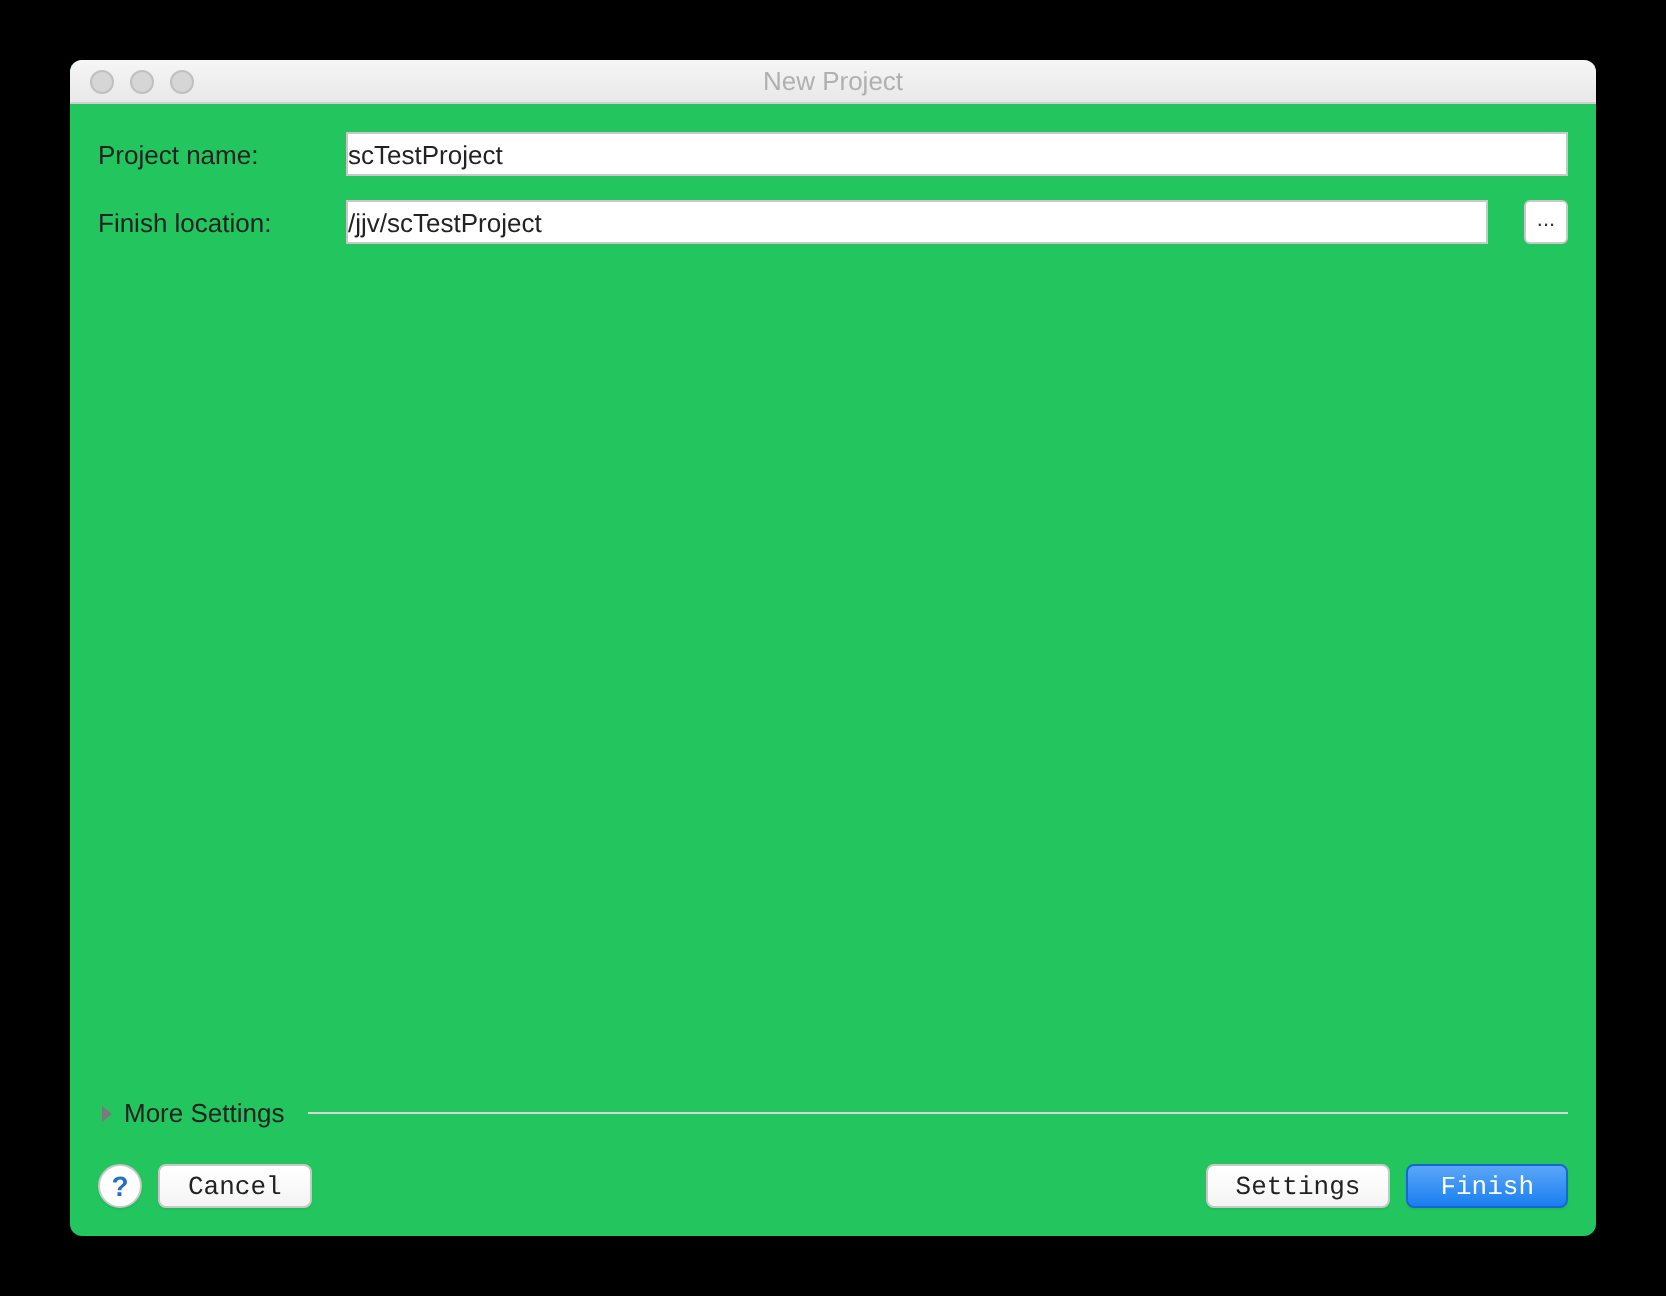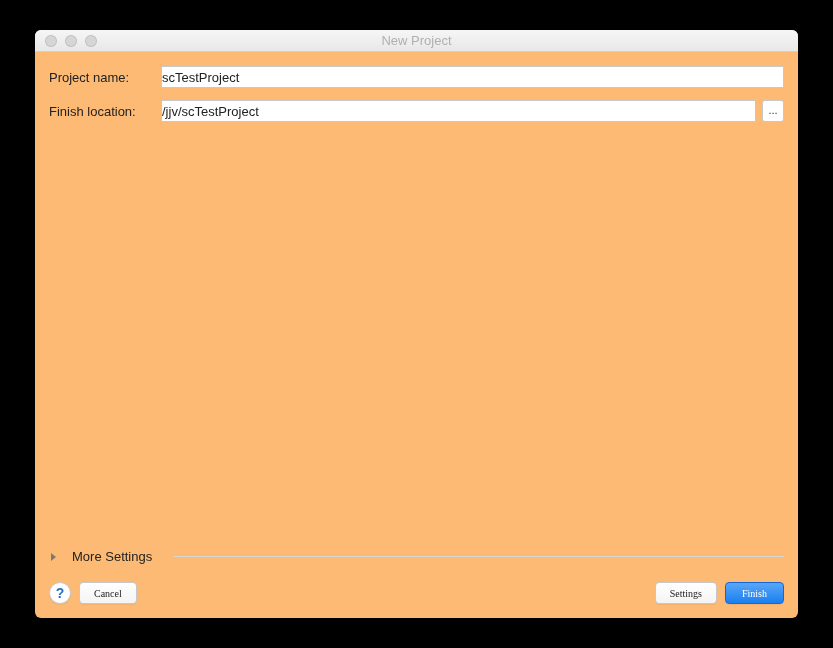--- a/index.html
+++ b/index.html
@@ -13,21 +13,21 @@
       font-size: 13px;
       width: 833px;
       height: 648px;
       display: flex;
       align-items: center;
       justify-content: center;
     }
     .window {
       width: 763px;
       height: 588px;
-      background: #fdba74;
+      background: #22c55e;
       border-radius: 6px;
       box-shadow: 0 20px 60px rgba(0,0,0,0.5);
       display: flex;
       flex-direction: column;
       overflow: hidden;
     }
     .titlebar {
       height: 22px;
       background: linear-gradient(#f6f6f6, #e8e8e8);
       border-bottom: 1px solid #d0d0d0;
@@ -59,21 +59,21 @@
     .content {
       flex: 1;
       padding: 14px 14px 0 14px;
       display: flex;
       flex-direction: column;
     }
     .form-row {
       display: flex;
       align-items: center;
       margin-bottom: 12px;
-      gap: 6px;
+      gap: 18px;
     }
     .form-label {
       width: 106px;
       color: #222;
       font-size: 13px;
       flex-shrink: 0;
     }
     .text-input {
       flex: 1;
       height: 22px;
@@ -100,21 +100,21 @@
       justify-content: center;
       padding-bottom: 3px;
       flex-shrink: 0;
     }
     .spacer {
       flex: 1;
     }
     .more-settings {
       display: flex;
       align-items: center;
-      gap: 16px;
+      gap: 6px;
       padding: 6px 0;
       cursor: pointer;
       color: #222;
       font-size: 13px;
     }
     .more-settings-line {
       flex: 1;
       height: 1px;
       background: #d6d6d6;
       margin-left: 6px;
@@ -147,22 +147,22 @@
       display: flex;
       align-items: center;
       justify-content: center;
     }
     .btn {
       height: 22px;
       padding: 0 14px;
       background: linear-gradient(#ffffff, #f4f4f4);
       border: 1px solid #c8c8c8;
       border-radius: 4px;
-      font-size: 10px;
-      font-family: Liberation Serif, serif;
+      font-size: 13px;
+      font-family: Liberation Mono, monospace;
       color: #222;
       cursor: pointer;
       box-shadow: 0 1px 1px rgba(0,0,0,0.05);
     }
     .btn-primary {
       background: linear-gradient(#5aa6f7, #1a7ff0);
       border: 1px solid #1766d6;
       color: #fff;
       padding: 0 16px;
     }

